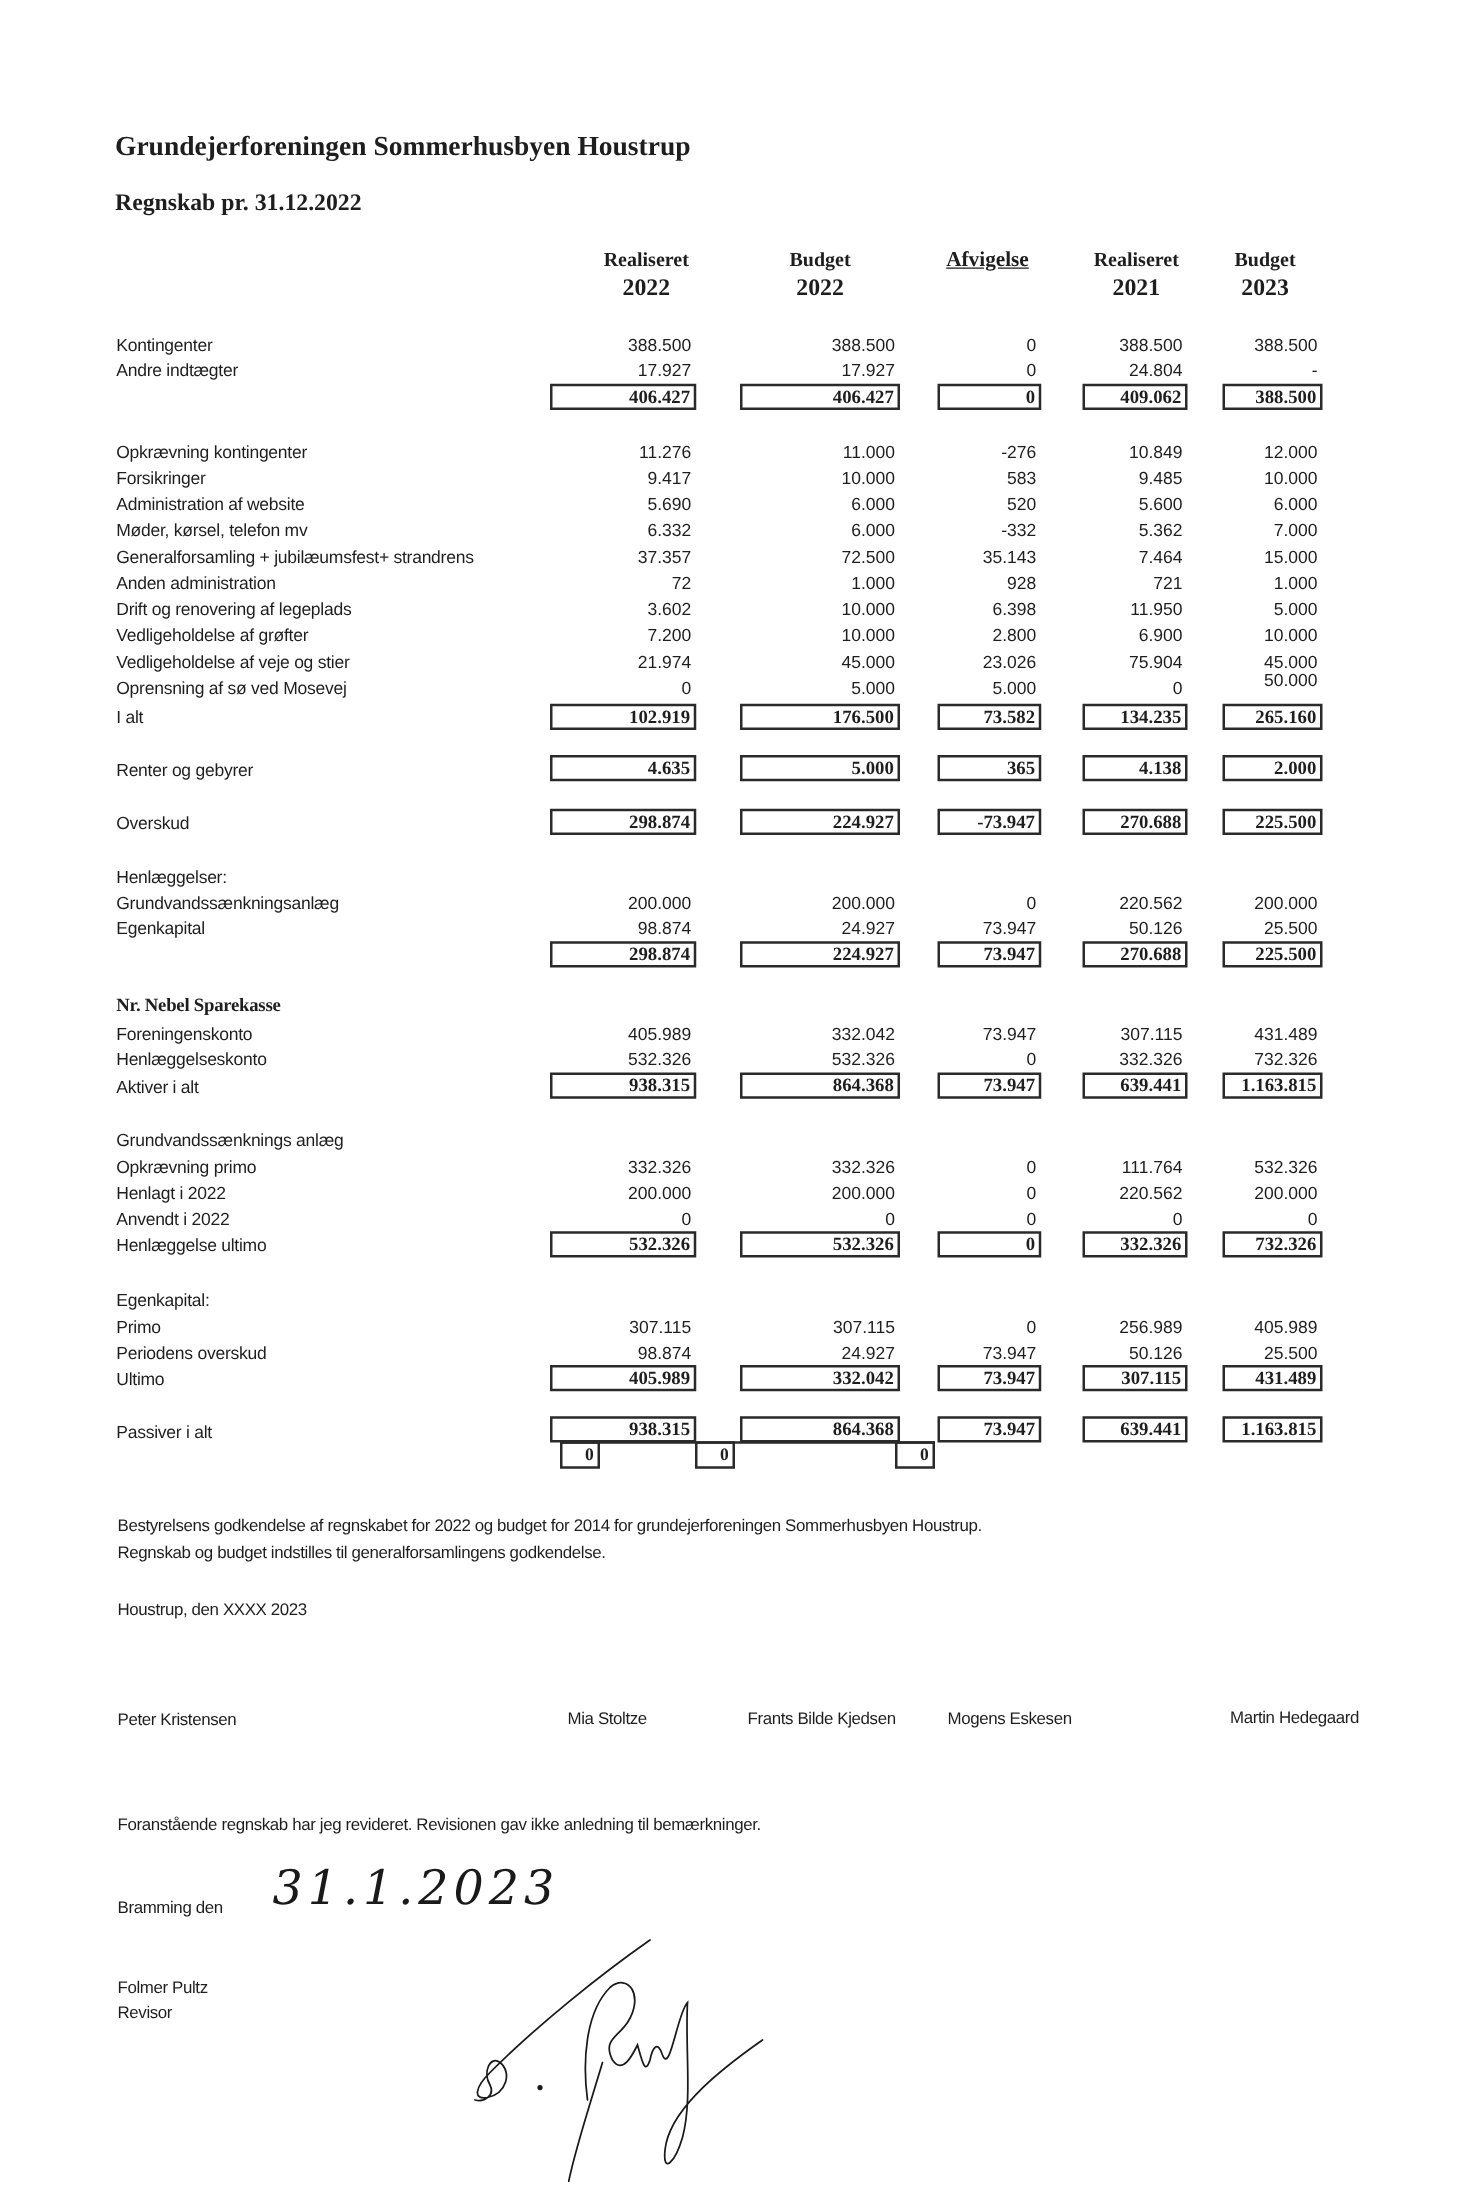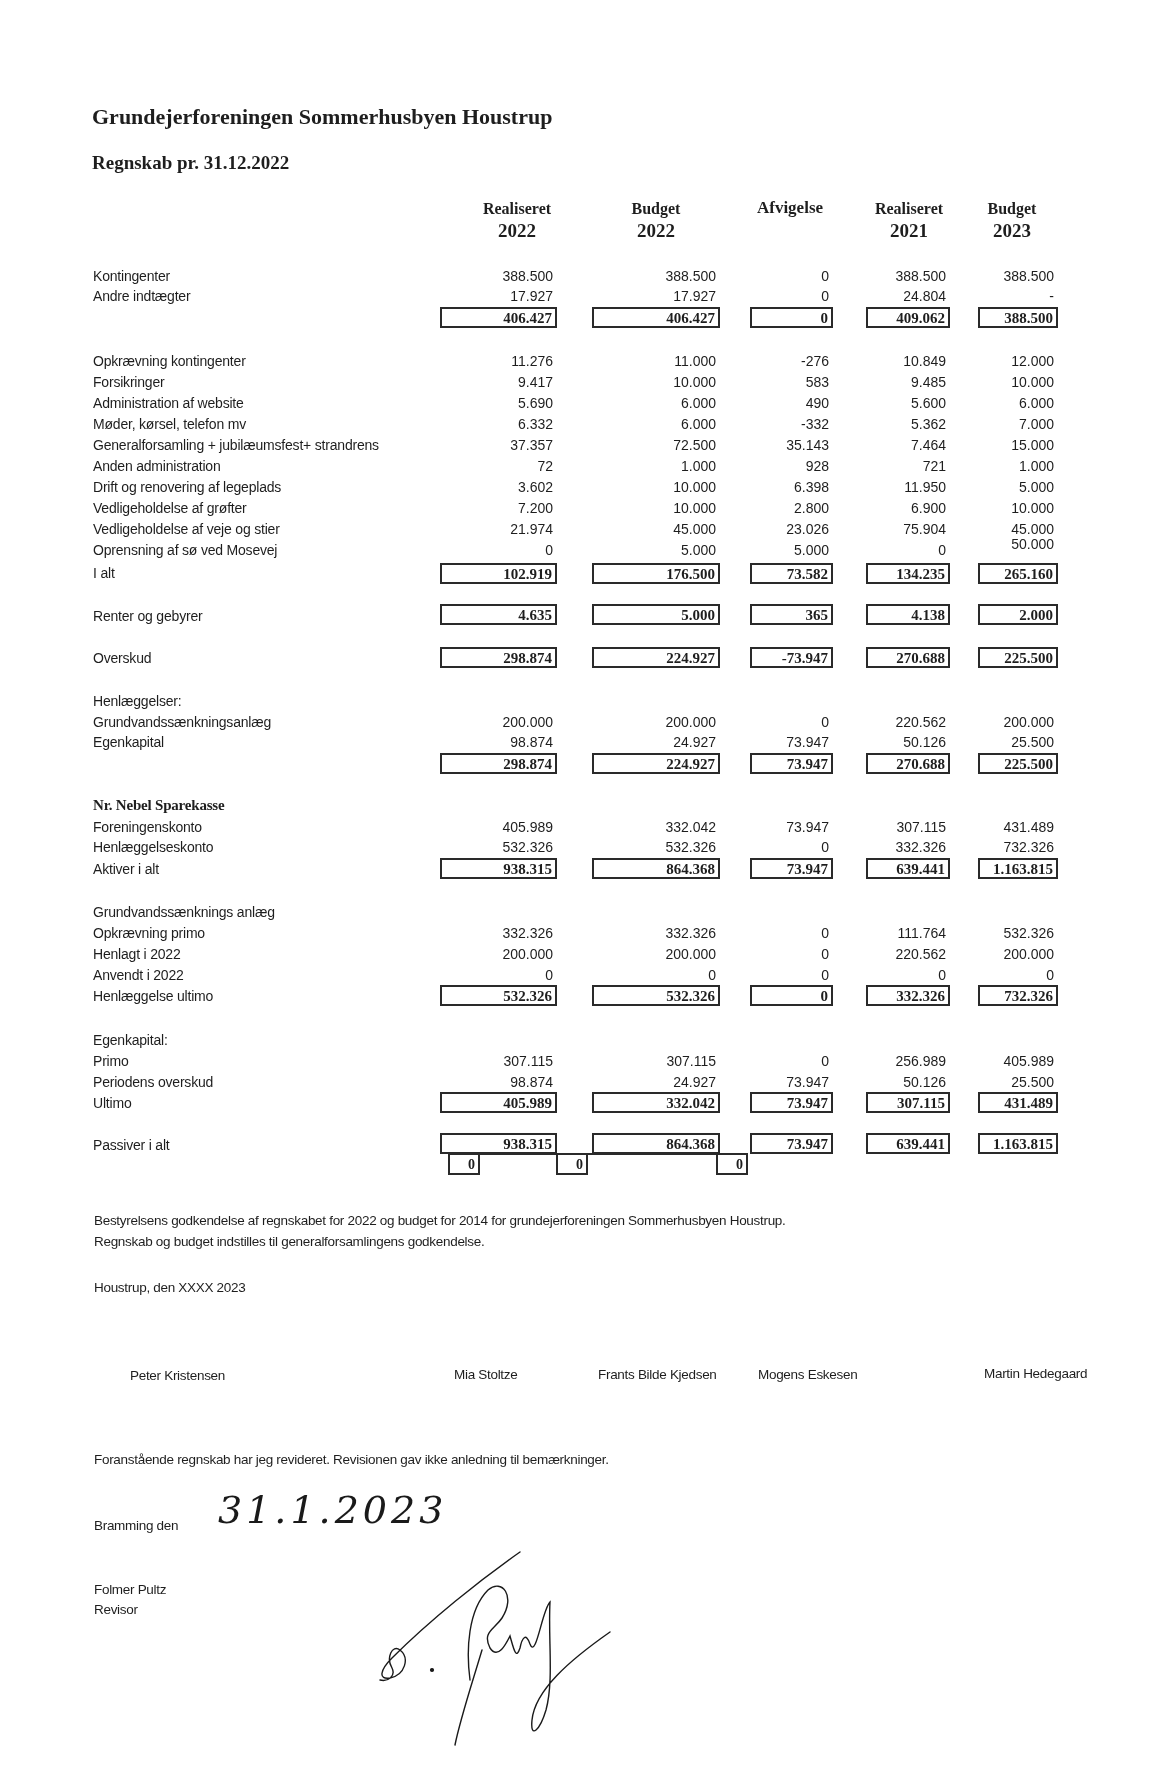--- a/index.html
+++ b/index.html
@@ -32,21 +32,21 @@
 <div id="subtitle" class="abs serif">Regnskab pr. 31.12.2022</div>
 
 <div class="colhead" style="left:462px; top:200px;">
   <span class="l1">Realiseret</span>
   <span class="l2">2022</span>
 </div>
 <div class="colhead" style="left:601px; top:200px;">
   <span class="l1">Budget</span>
   <span class="l2">2022</span>
 </div>
-<div class="colhead" style="left:735px; top:198px;">
+<div class="colhead" style="left:735px; top:198px;text-decoration:underline;">
   <span class="l1" style="font-size:17px;">Afvigelse</span>
 </div>
 <div class="colhead" style="left:854px; top:200px;">
   <span class="l1">Realiseret</span>
   <span class="l2">2021</span>
 </div>
 <div class="colhead" style="left:957px; top:200px;">
   <span class="l1">Budget</span>
   <span class="l2">2023</span>
 </div>
@@ -77,21 +77,21 @@
     <div class="cell" style="top:353px; right:120px">12.000</div>
     <div class="row-label" style="top:374px">Forsikringer</div>
     <div class="cell" style="top:374px; right:621px">9.417</div>
     <div class="cell" style="top:374px; right:458px">10.000</div>
     <div class="cell" style="top:374px; right:345px">583</div>
     <div class="cell" style="top:374px; right:228px">9.485</div>
     <div class="cell" style="top:374px; right:120px">10.000</div>
     <div class="row-label" style="top:395px">Administration af website</div>
     <div class="cell" style="top:395px; right:621px">5.690</div>
     <div class="cell" style="top:395px; right:458px">6.000</div>
-    <div class="cell" style="top:395px; right:345px">490</div>
+    <div class="cell" style="top:395px; right:345px">520</div>
     <div class="cell" style="top:395px; right:228px">5.600</div>
     <div class="cell" style="top:395px; right:120px">6.000</div>
     <div class="row-label" style="top:416px">Møder, kørsel, telefon mv</div>
     <div class="cell" style="top:416px; right:621px">6.332</div>
     <div class="cell" style="top:416px; right:458px">6.000</div>
     <div class="cell" style="top:416px; right:345px">-332</div>
     <div class="cell" style="top:416px; right:228px">5.362</div>
     <div class="cell" style="top:416px; right:120px">7.000</div>
     <div class="row-label" style="top:437px">Generalforsamling + jubilæumsfest+ strandrens</div>
     <div class="cell" style="top:437px; right:621px">37.357</div>
@@ -237,21 +237,21 @@
     <div class="zero-box" style="left:448px; top:1153px">0</div>
     <div class="zero-box" style="left:556px; top:1153px">0</div>
     <div class="zero-box" style="left:716px; top:1153px">0</div>
     <div class="hline" style="left:448px; top:1153px; width:300px"></div>
   </div>
 
 <div class="para" style="top:1213px;">Bestyrelsens godkendelse af regnskabet for 2022 og budget for 2014 for grundejerforeningen Sommerhusbyen Houstrup.</div>
 <div class="para" style="top:1234px;">Regnskab og budget indstilles til generalforsamlingens godkendelse.</div>
 <div class="para" style="top:1280px;">Houstrup, den XXXX 2023</div>
 
-<div class="para" style="top:1368px; left:94px;margin-left:36px;">Peter Kristensen</div>
+<div class="para" style="top:1368px; left:94px;">Peter Kristensen</div>
 <div class="para" style="top:1367px; left:454px;">Mia Stoltze</div>
 <div class="para" style="top:1367px; left:598px;">Frants Bilde Kjedsen</div>
 <div class="para" style="top:1367px; left:758px;">Mogens Eskesen</div>
 <div class="para" style="top:1366px; left:984px;">Martin Hedegaard</div>
 
 <div class="para" style="top:1452px;">Foranstående regnskab har jeg revideret. Revisionen gav ikke anledning til bemærkninger.</div>
 <div class="para" style="top:1518px;">Bramming den</div>
 <div class="handwritten" style="left:218px; top:1488px;">31.1.2023</div>
 <div class="para" style="top:1582px;">Folmer Pultz</div>
 <div class="para" style="top:1602px;">Revisor</div>

